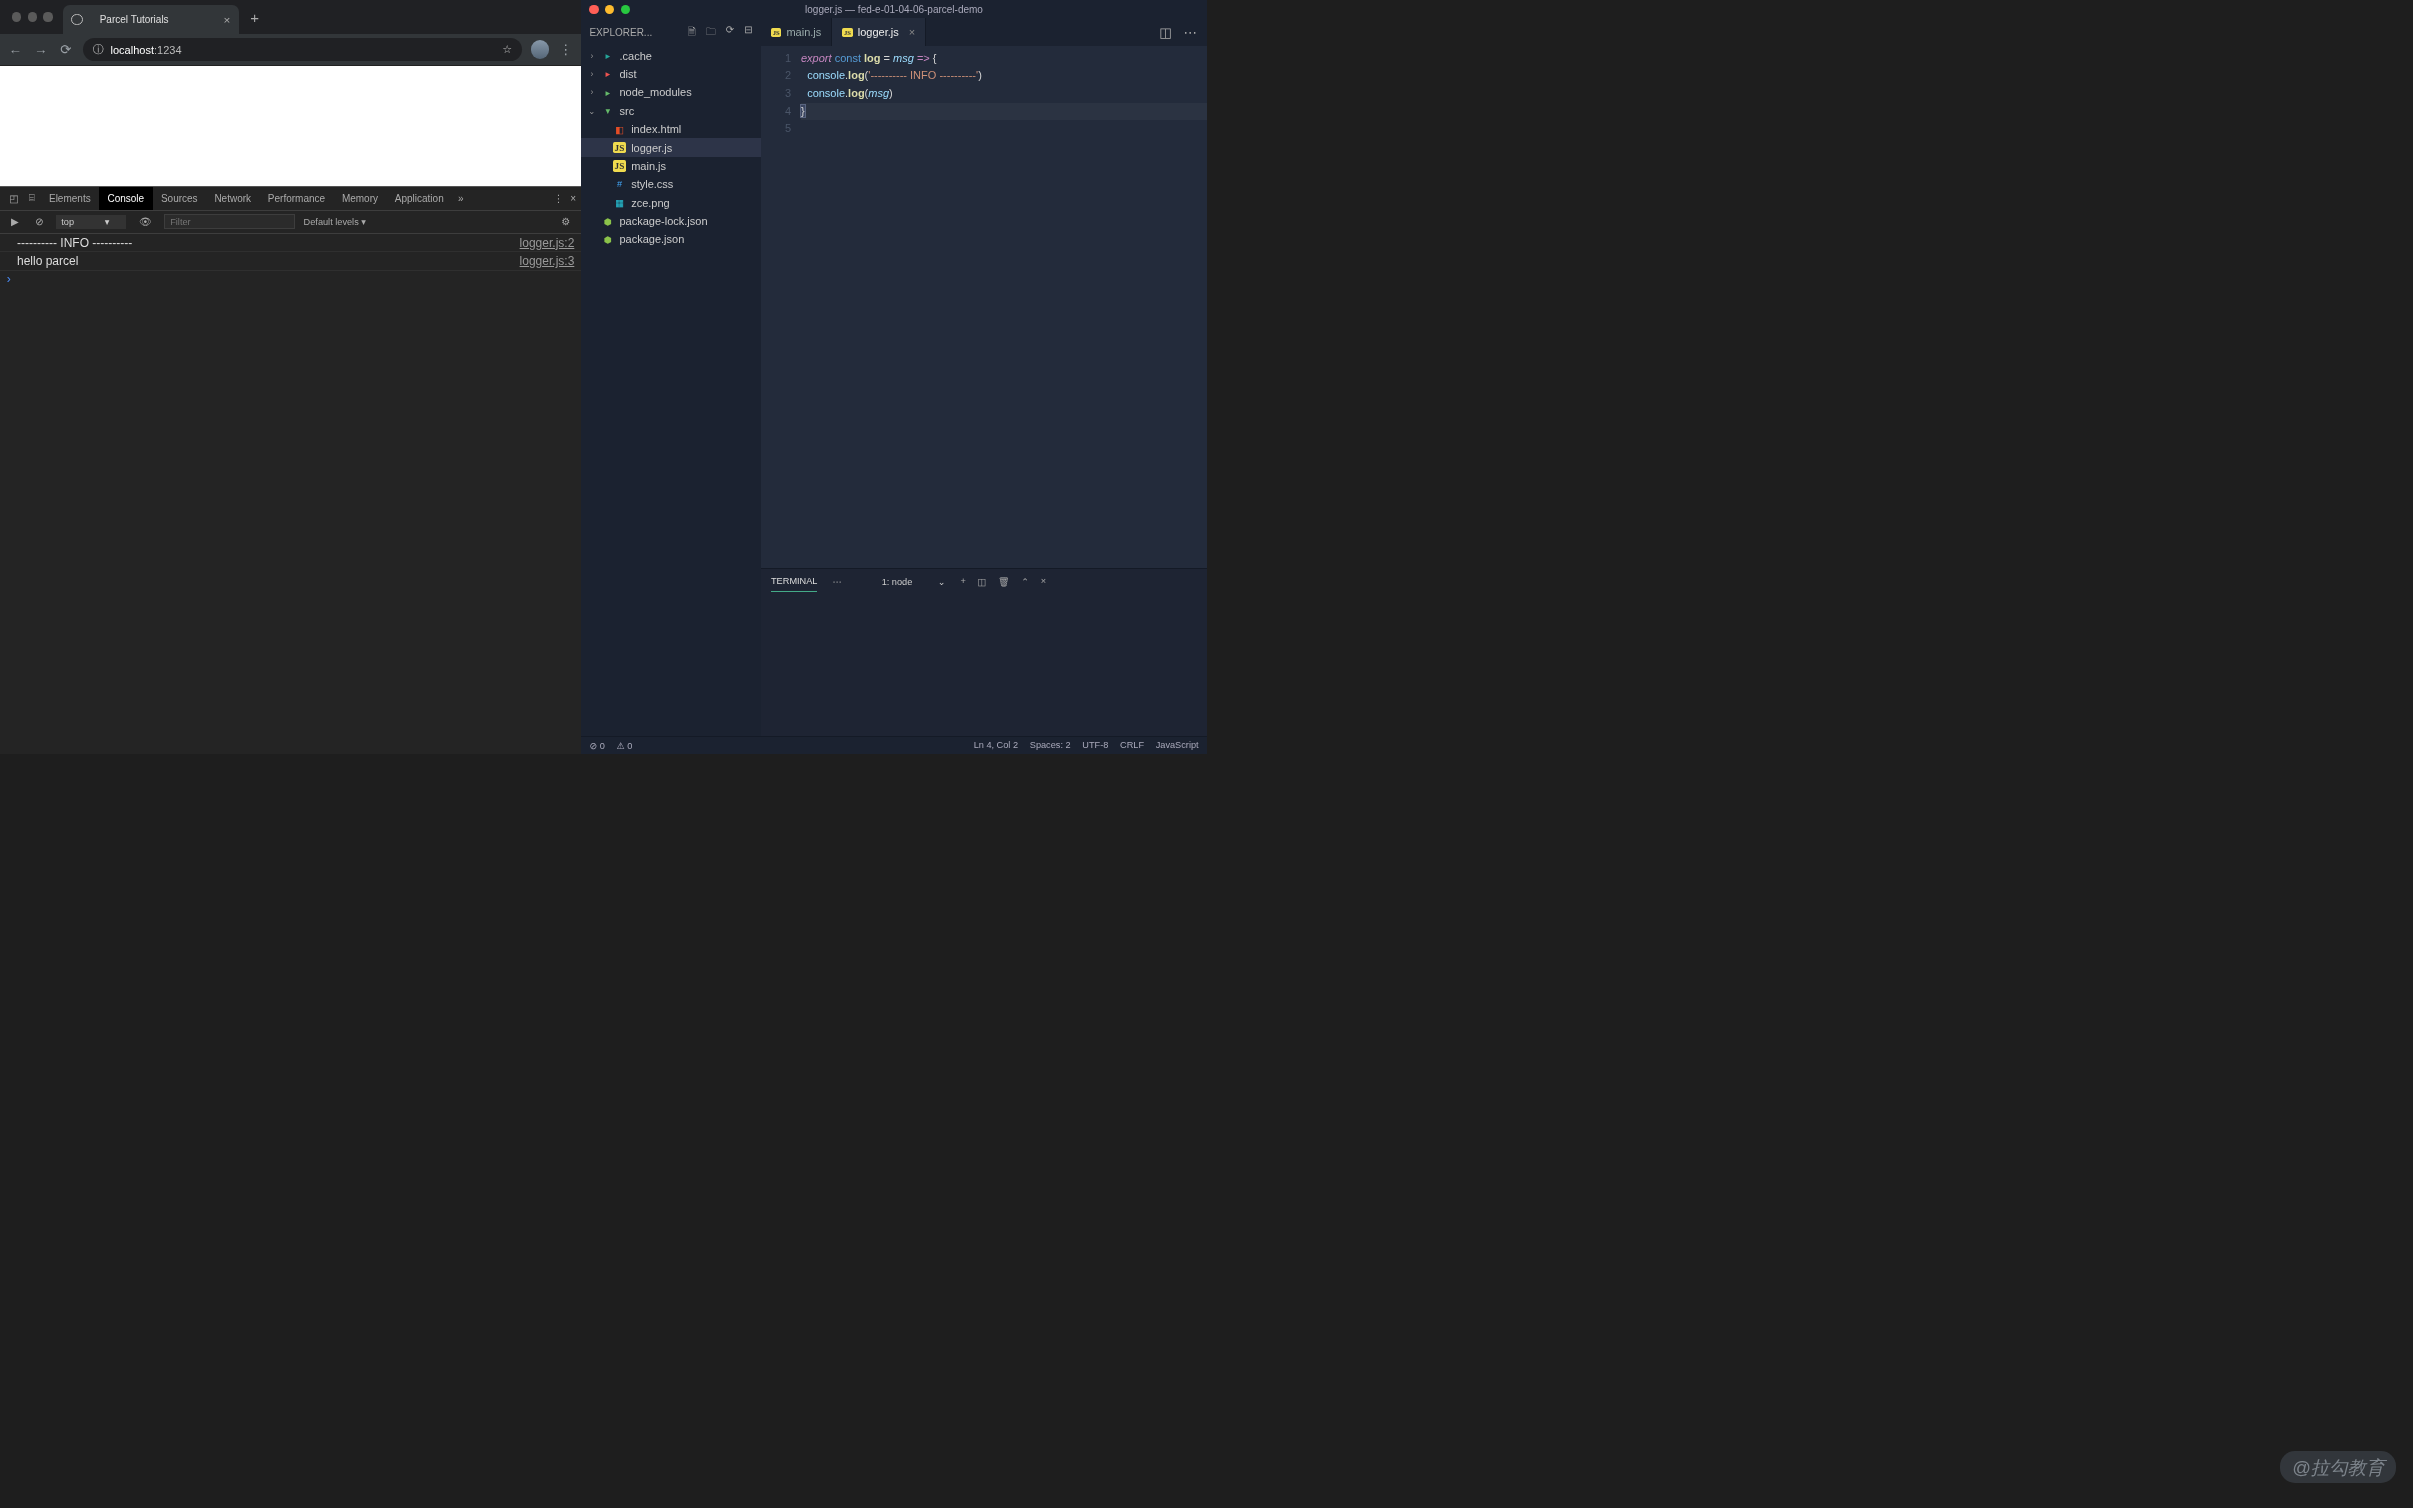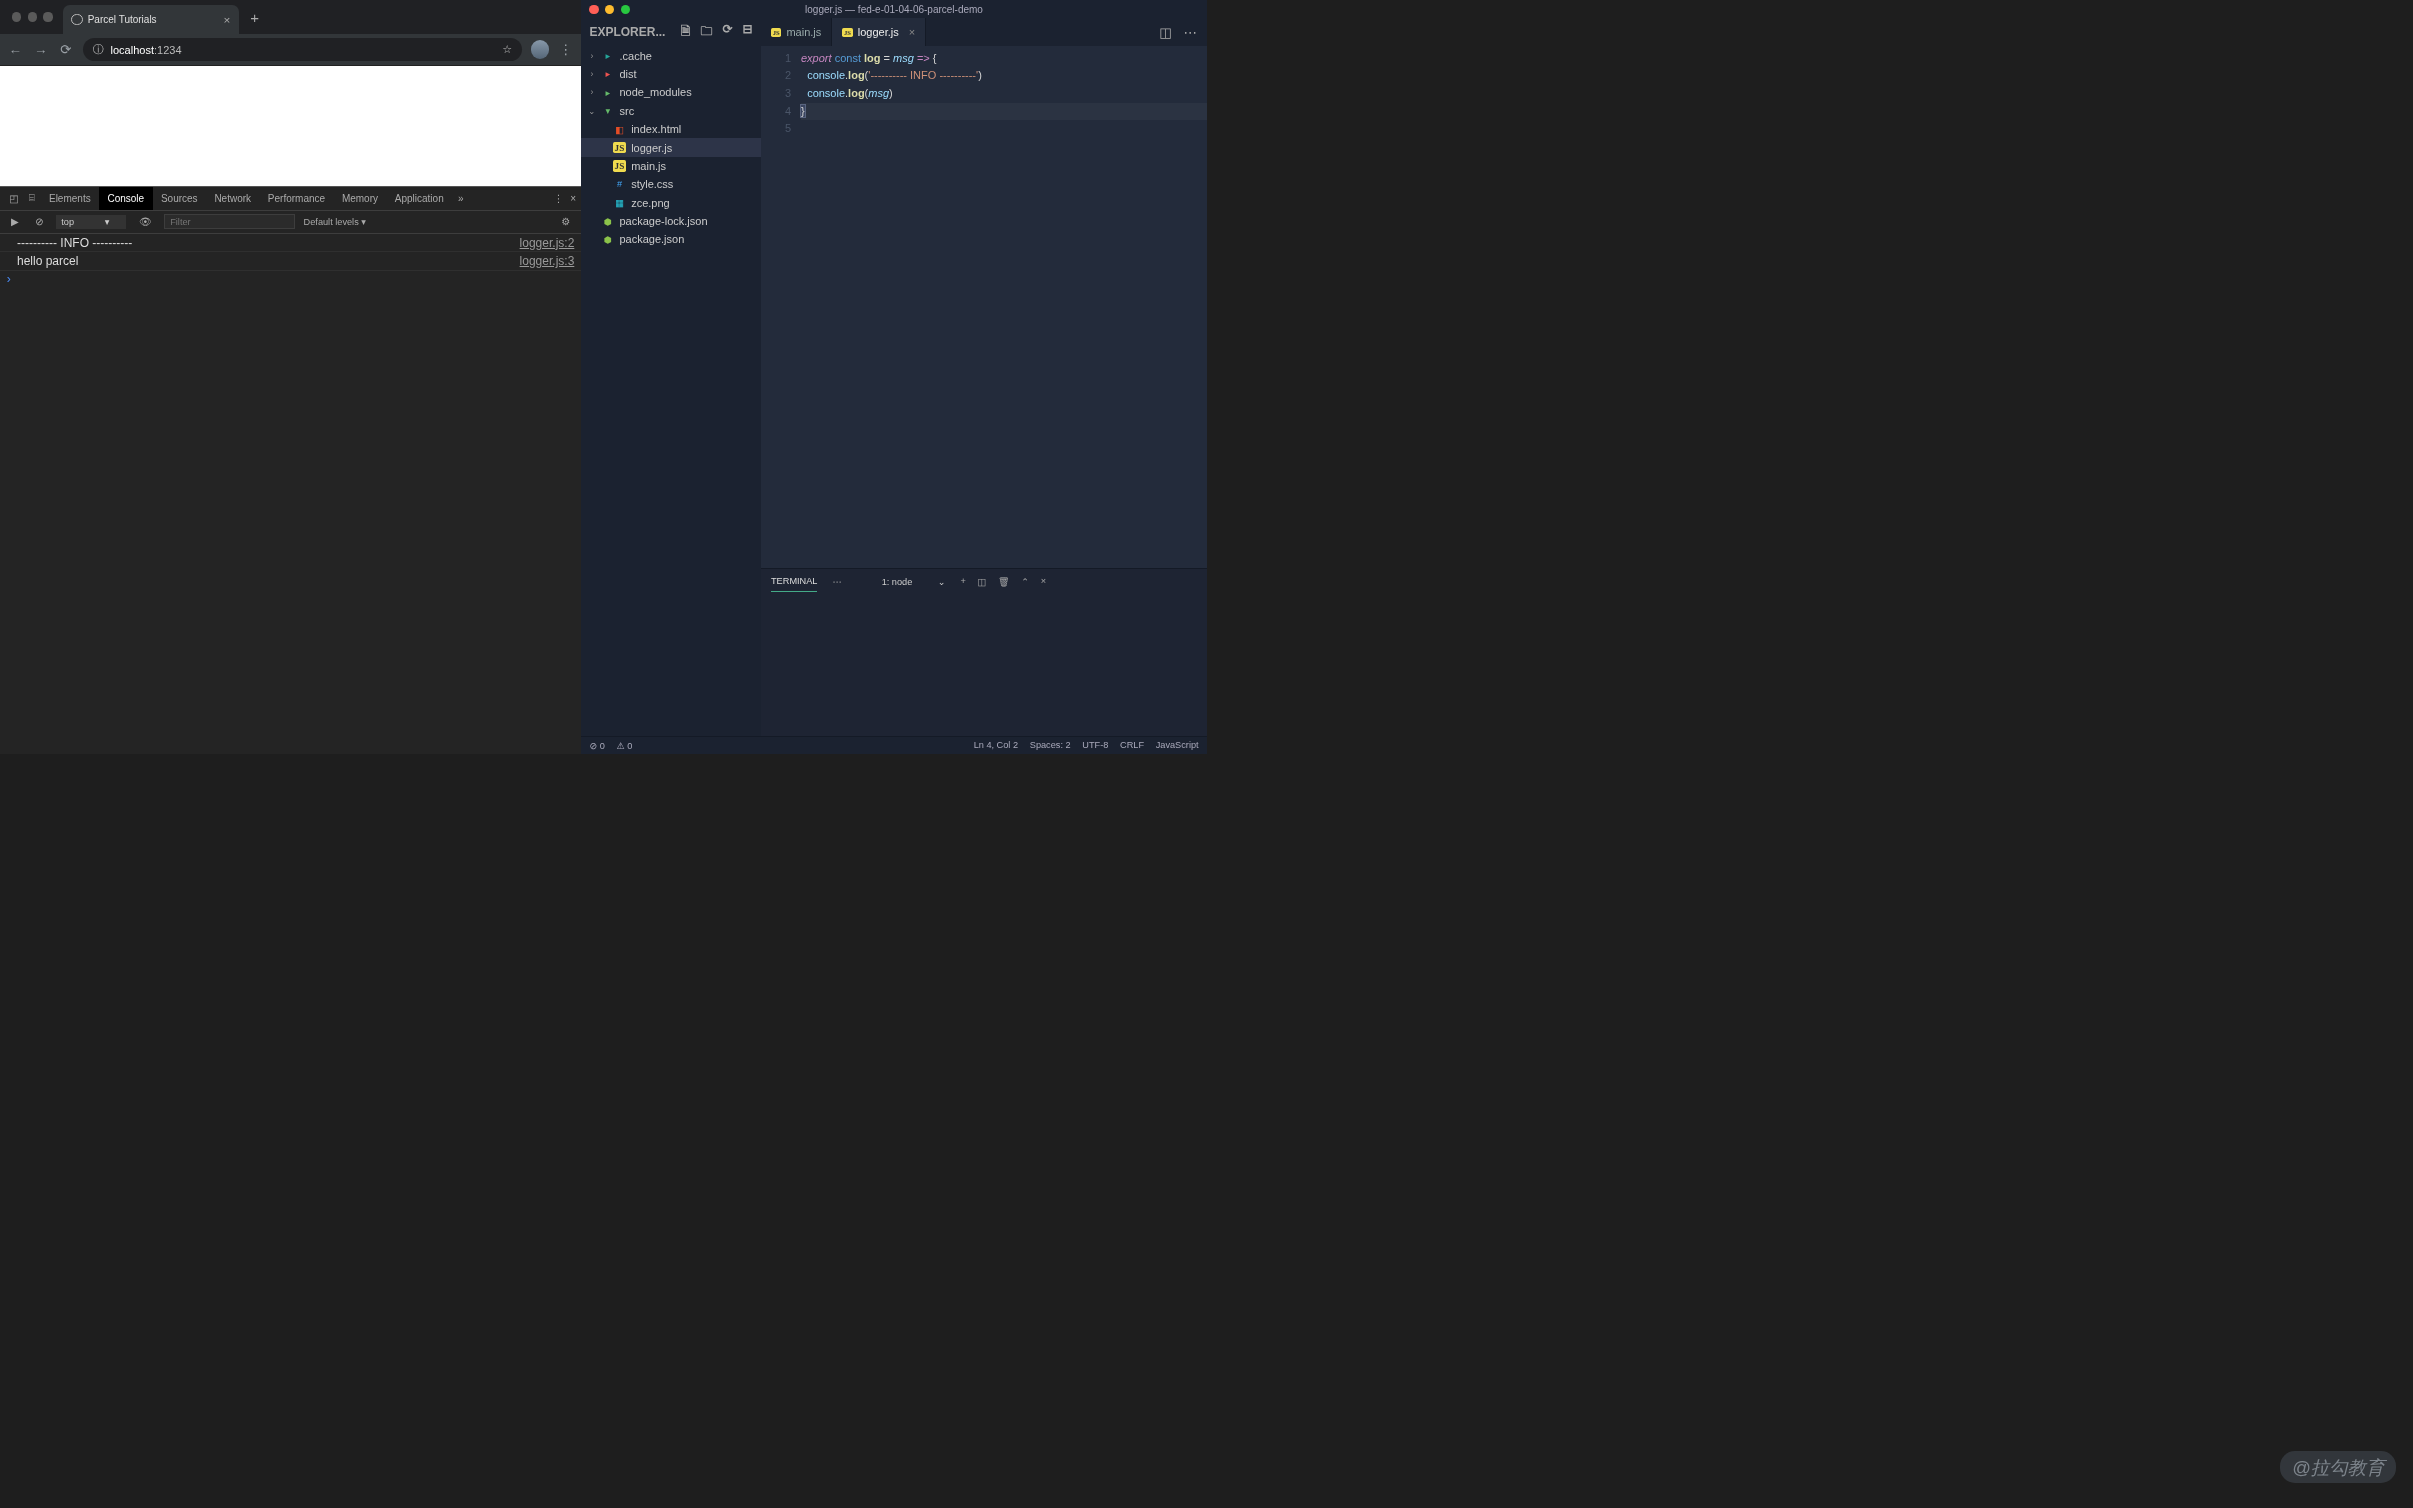--- a/index.html
+++ b/index.html
@@ -4,21 +4,21 @@
 <style>
 * { margin: 0; padding: 0; box-sizing: border-box; font-family: -apple-system, "Segoe UI", sans-serif; }
 body { width: 1207px; height: 754px; display: flex; background: #1e1e1e; overflow: hidden; }
 .left-pane { width: 581px; height: 100%; display: flex; flex-direction: column; background: #2b2b2b; }
 .right-pane { flex: 1; height: 100%; display: flex; flex-direction: column; background: #1e2433; }
 
 
 .browser-tabbar { height: 34px; background: #202124; display: flex; align-items: center; padding-left: 6.7px; }
 .traffic { display: flex; gap: 6.7px; margin: 0 10px 0 5px; }
 .traffic span { width: 9.2px; height: 9.2px; border-radius: 50%; background: #5a5a5a; }
-.browser-tab { display: flex; align-items: center; background: #323639; height: 28.5px; margin-top: 5px; border-radius: 6.7px 6.7px 0 0; padding: 0 8.4px; color: #e0e0e0; font-size: 10px; gap: 5px; width: 176px; }
+.browser-tab { display: flex; align-items: center; background: #323639; height: 28.5px; margin-top: 5px; border-radius: 6.7px 6.7px 0 0; padding: 0 8.4px; color: #e0e0e0; font-size: 10px; gap: 17px; width: 176px; }
 .browser-tab .globe { width: 11.7px; height: 11.7px; border: 1.3px solid #bbb; border-radius: 50%; position: relative; }
 .tab-close { color: #aaa; margin-left: auto; font-size: 11.7px; cursor: pointer; }
 .new-tab { color: #aaa; font-size: 15px; margin-left: 11.7px; cursor: pointer; }
 .browser-toolbar { height: 32px; background: #323639; display: flex; align-items: center; padding: 0 6.7px; gap: 8.4px; border-bottom: 0.8px solid #222; }
 .nav-icon { color: #9aa0a6; font-size: 13.4px; width: 17px; text-align: center; cursor: pointer; }
 .addr { flex: 1; background: #202124; height: 23.5px; border-radius: 11.7px; display: flex; align-items: center; padding: 0 10px; color: #bbb; font-size: 11px; gap: 6.7px; }
 .addr .star { margin-left: auto; }
 .addr .url-host { color: #fff; }
 .avatar { width: 18.4px; height: 18.4px; border-radius: 50%; background: linear-gradient(#8899aa,#556677); }
 .browser-page { flex: 0 0 120px; background: #fff; }
@@ -40,21 +40,21 @@
 .con-src { margin-left: auto; color: #999; text-decoration: underline; cursor: pointer; }
 .con-prompt { color: #4a8af4; padding: 1.7px 6.7px; }
 
 
 .vsc-title { height: 18.4px; background: #1b2230; display: flex; align-items: center; font-size: 10px; color: #aab; position: relative; }
 .vsc-title .traffic { margin-left: 8.4px; }
 .vsc-title .traffic span:nth-child(1){background:#ff5f57;} .vsc-title .traffic span:nth-child(2){background:#febc2e;} .vsc-title .traffic span:nth-child(3){background:#28c840;}
 .vsc-title-text { position: absolute; left: 50%; transform: translateX(-50%); }
 .vsc-main { flex: 1; display: flex; overflow: hidden; }
 .sidebar { width: 180px; background: #1b2230; display: flex; flex-direction: column; color: #ccc; font-size: 11px; }
-.sb-header { height: 28px; display: flex; align-items: center; padding: 0 8.4px; font-size: 12px; color: #aaa; gap: 8.4px; font-weight: bold; }
+.sb-header { height: 28px; display: flex; align-items: center; padding: 0 8.4px; font-size: 10px; color: #aaa; gap: 8.4px; }
 .sb-header .sb-acts { margin-left: auto; display: flex; gap: 10px; color: #aaa; }
 .tree { flex: 1; overflow: auto; }
 .tree-row { display: flex; align-items: center; height: 18.4px; padding-left: 6.7px; gap: 5px; cursor: pointer; }
 .tree-row.sel { background: #2d3448; }
 .tree-row .chev { width: 8.4px; font-size: 8.4px; color: #999; text-align: center; }
 .tree-row .ic { width: 13.4px; text-align: center; font-size: 9.2px; }
 .tree-row.depth1 { padding-left: 18.4px; }
 .ic-folder-teal{color:#26a69a;} .ic-folder-red{color:#ef5350;} .ic-folder-green{color:#66bb6a;}
 .ic-js{background:#f0db4f;color:#323330;font-size:6.7px;font-weight:bold;padding:0.8px 1.7px;border-radius:1.7px;font-family:Liberation Serif, serif;} 
 .ic-html{color:#e44d26;} .ic-css{color:#42a5f5;} .ic-img{color:#26c6da;} .ic-json{color:#8bc34a;}

